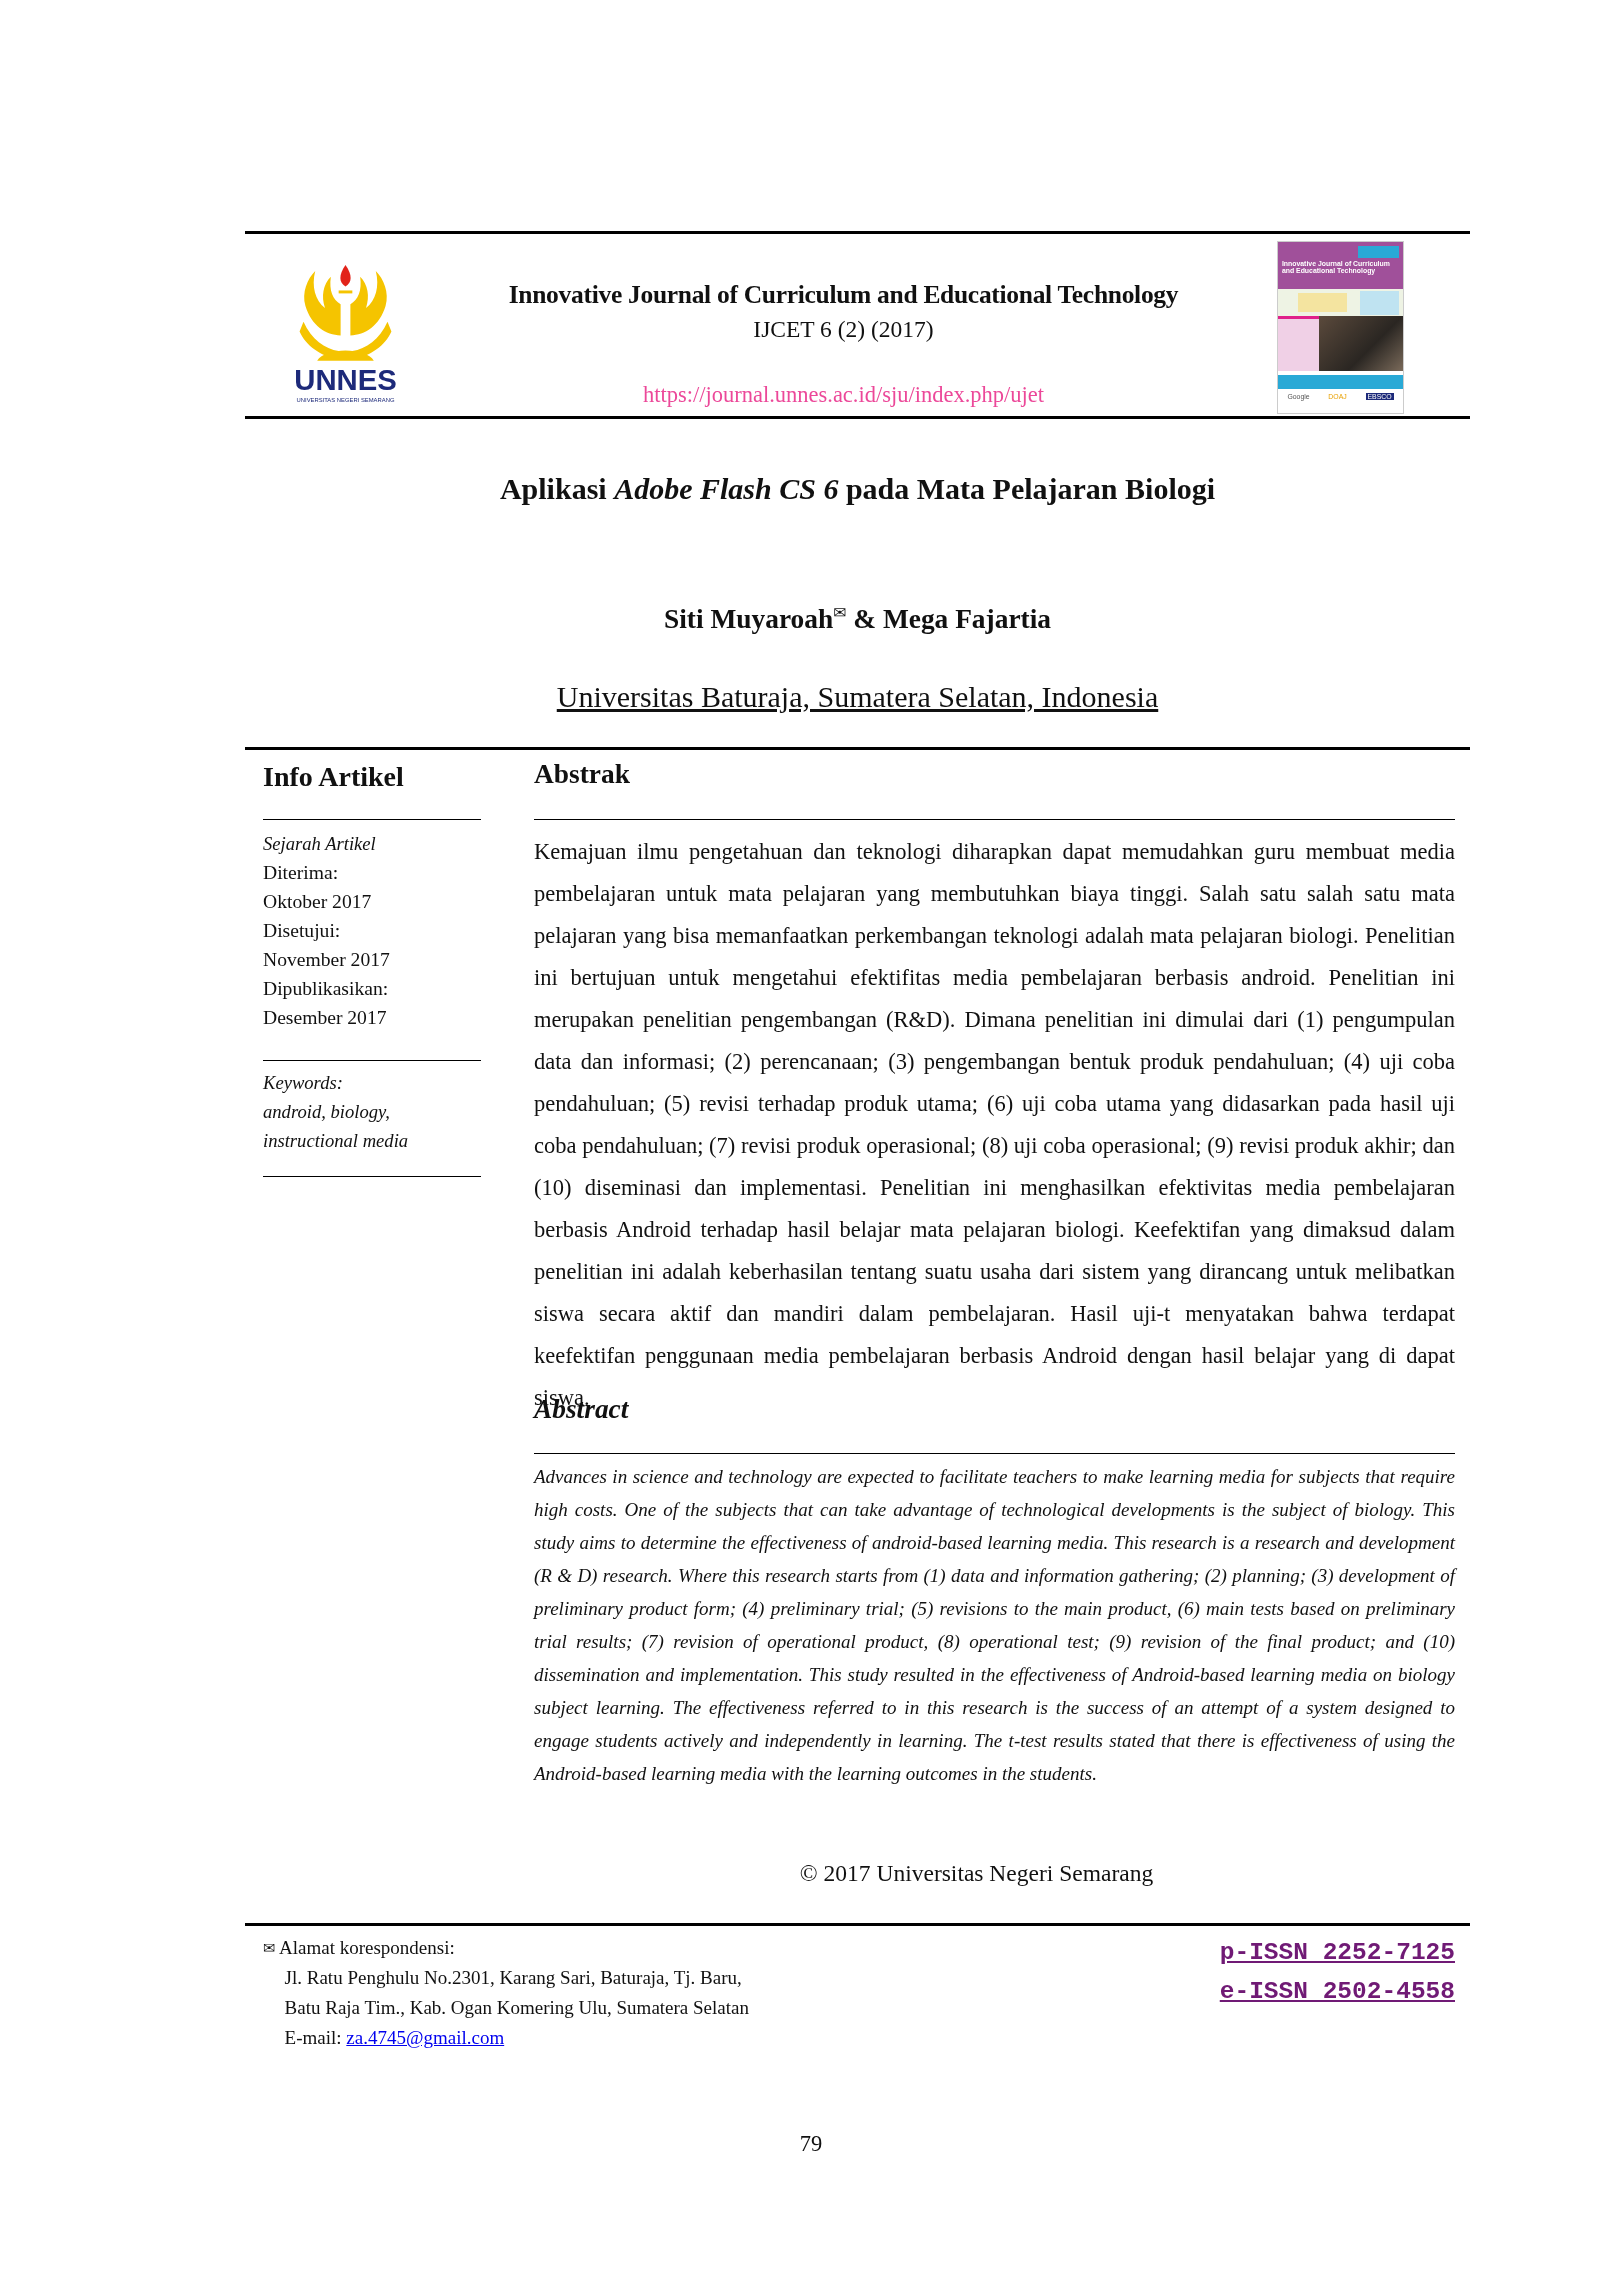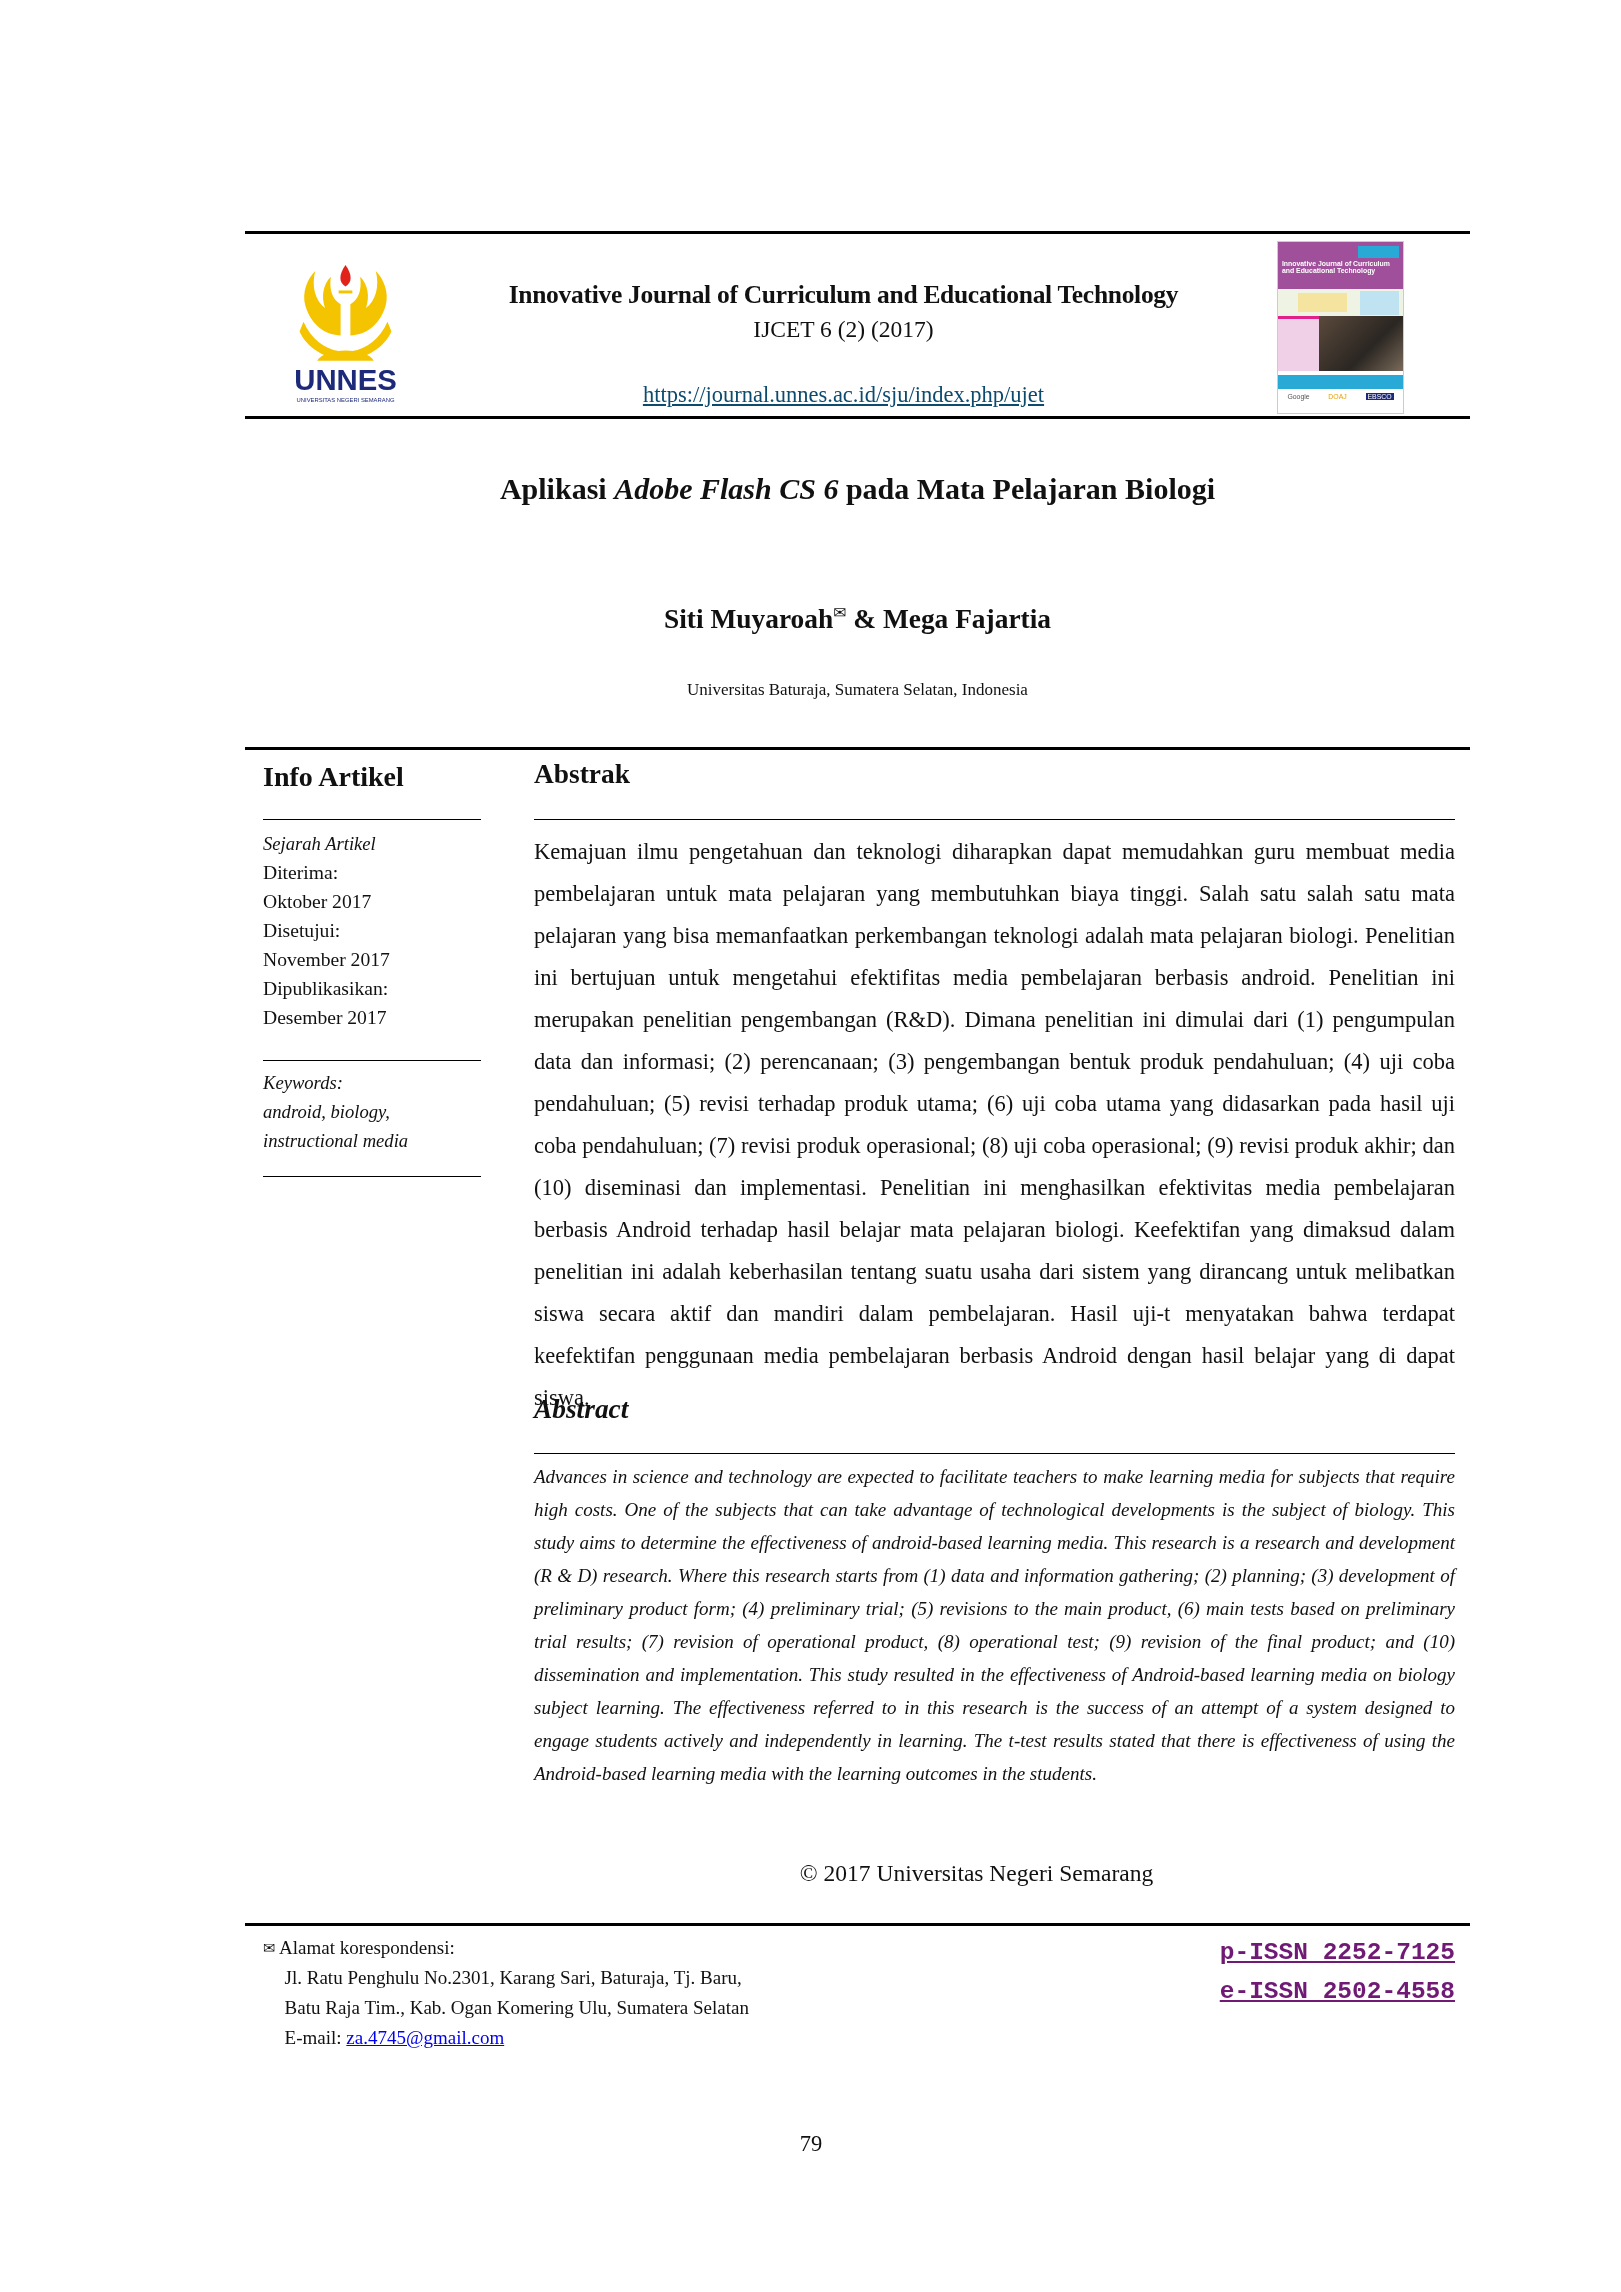--- a/index.html
+++ b/index.html
@@ -2,26 +2,26 @@
 <html><head>
 <meta charset="utf-8">
 <style>
   html, body { margin:0; padding:0; background:#ffffff; }
   body { width:1621px; height:2293px; position:relative; font-family:"Liberation Serif", serif; color:#111; overflow:hidden; }
   .abs { position:absolute; }
   .rule { position:absolute; background:#000; }
   .hdr-title { left:461px; top:280px; width:765px; text-align:center; font-size:25.5px; font-weight:bold; letter-spacing:-0.3px; }
   .hdr-sub { left:461px; top:316px; width:765px; text-align:center; font-size:23.5px; }
   .hdr-url { left:461px; top:382px; width:765px; text-align:center; font-size:22.5px; }
-  .hdr-url a { color:#0c4a6e; text-decoration:underline; }
+  .hdr-url a { color:#ec4899; }
   .logo { left:282px; top:253px; width:127px; height:157px; }
   .cover { left:1277px; top:241px; width:125px; height:171px; border:1px solid #ccc; overflow:hidden; background:#fff; }
   .title { left:245px; top:463px; width:1225px; text-align:center; font-size:30px; font-weight:bold; line-height:51px; }
   .authors { left:245px; top:603px; width:1225px; text-align:center; font-size:27.4px; font-weight:bold; }
-  .affil { left:245px; top:680px; width:1225px; text-align:center; font-size:17px; }
+  .affil { left:245px; top:680px; width:1225px; text-align:center; font-size:30px;text-decoration:underline; }
   .side-head { left:263px; top:761px; font-size:28px; font-weight:bold; }
   .side { left:263px; width:225px; font-size:19.6px; line-height:29px; }
   .side .it { font-style:italic; font-size:18.6px; }
   .sec-head { left:534px; font-size:27.4px; font-weight:bold; }
   .sec-head.it { font-style:italic; }
   .abs-text { left:534px; width:921px; font-size:22.5px; line-height:42px; text-align:justify; }
   .abs-en { left:534px; width:921px; font-size:19px; line-height:33px; text-align:justify; font-style:italic; }
   .copy { left:516px; width:921px; text-align:center; font-size:23.5px; top:1860px; }
   .corr { left:263px; top:1933px; font-size:19px; line-height:30px; }
   .corr .env { font-size:14.7px; vertical-align:top; }

